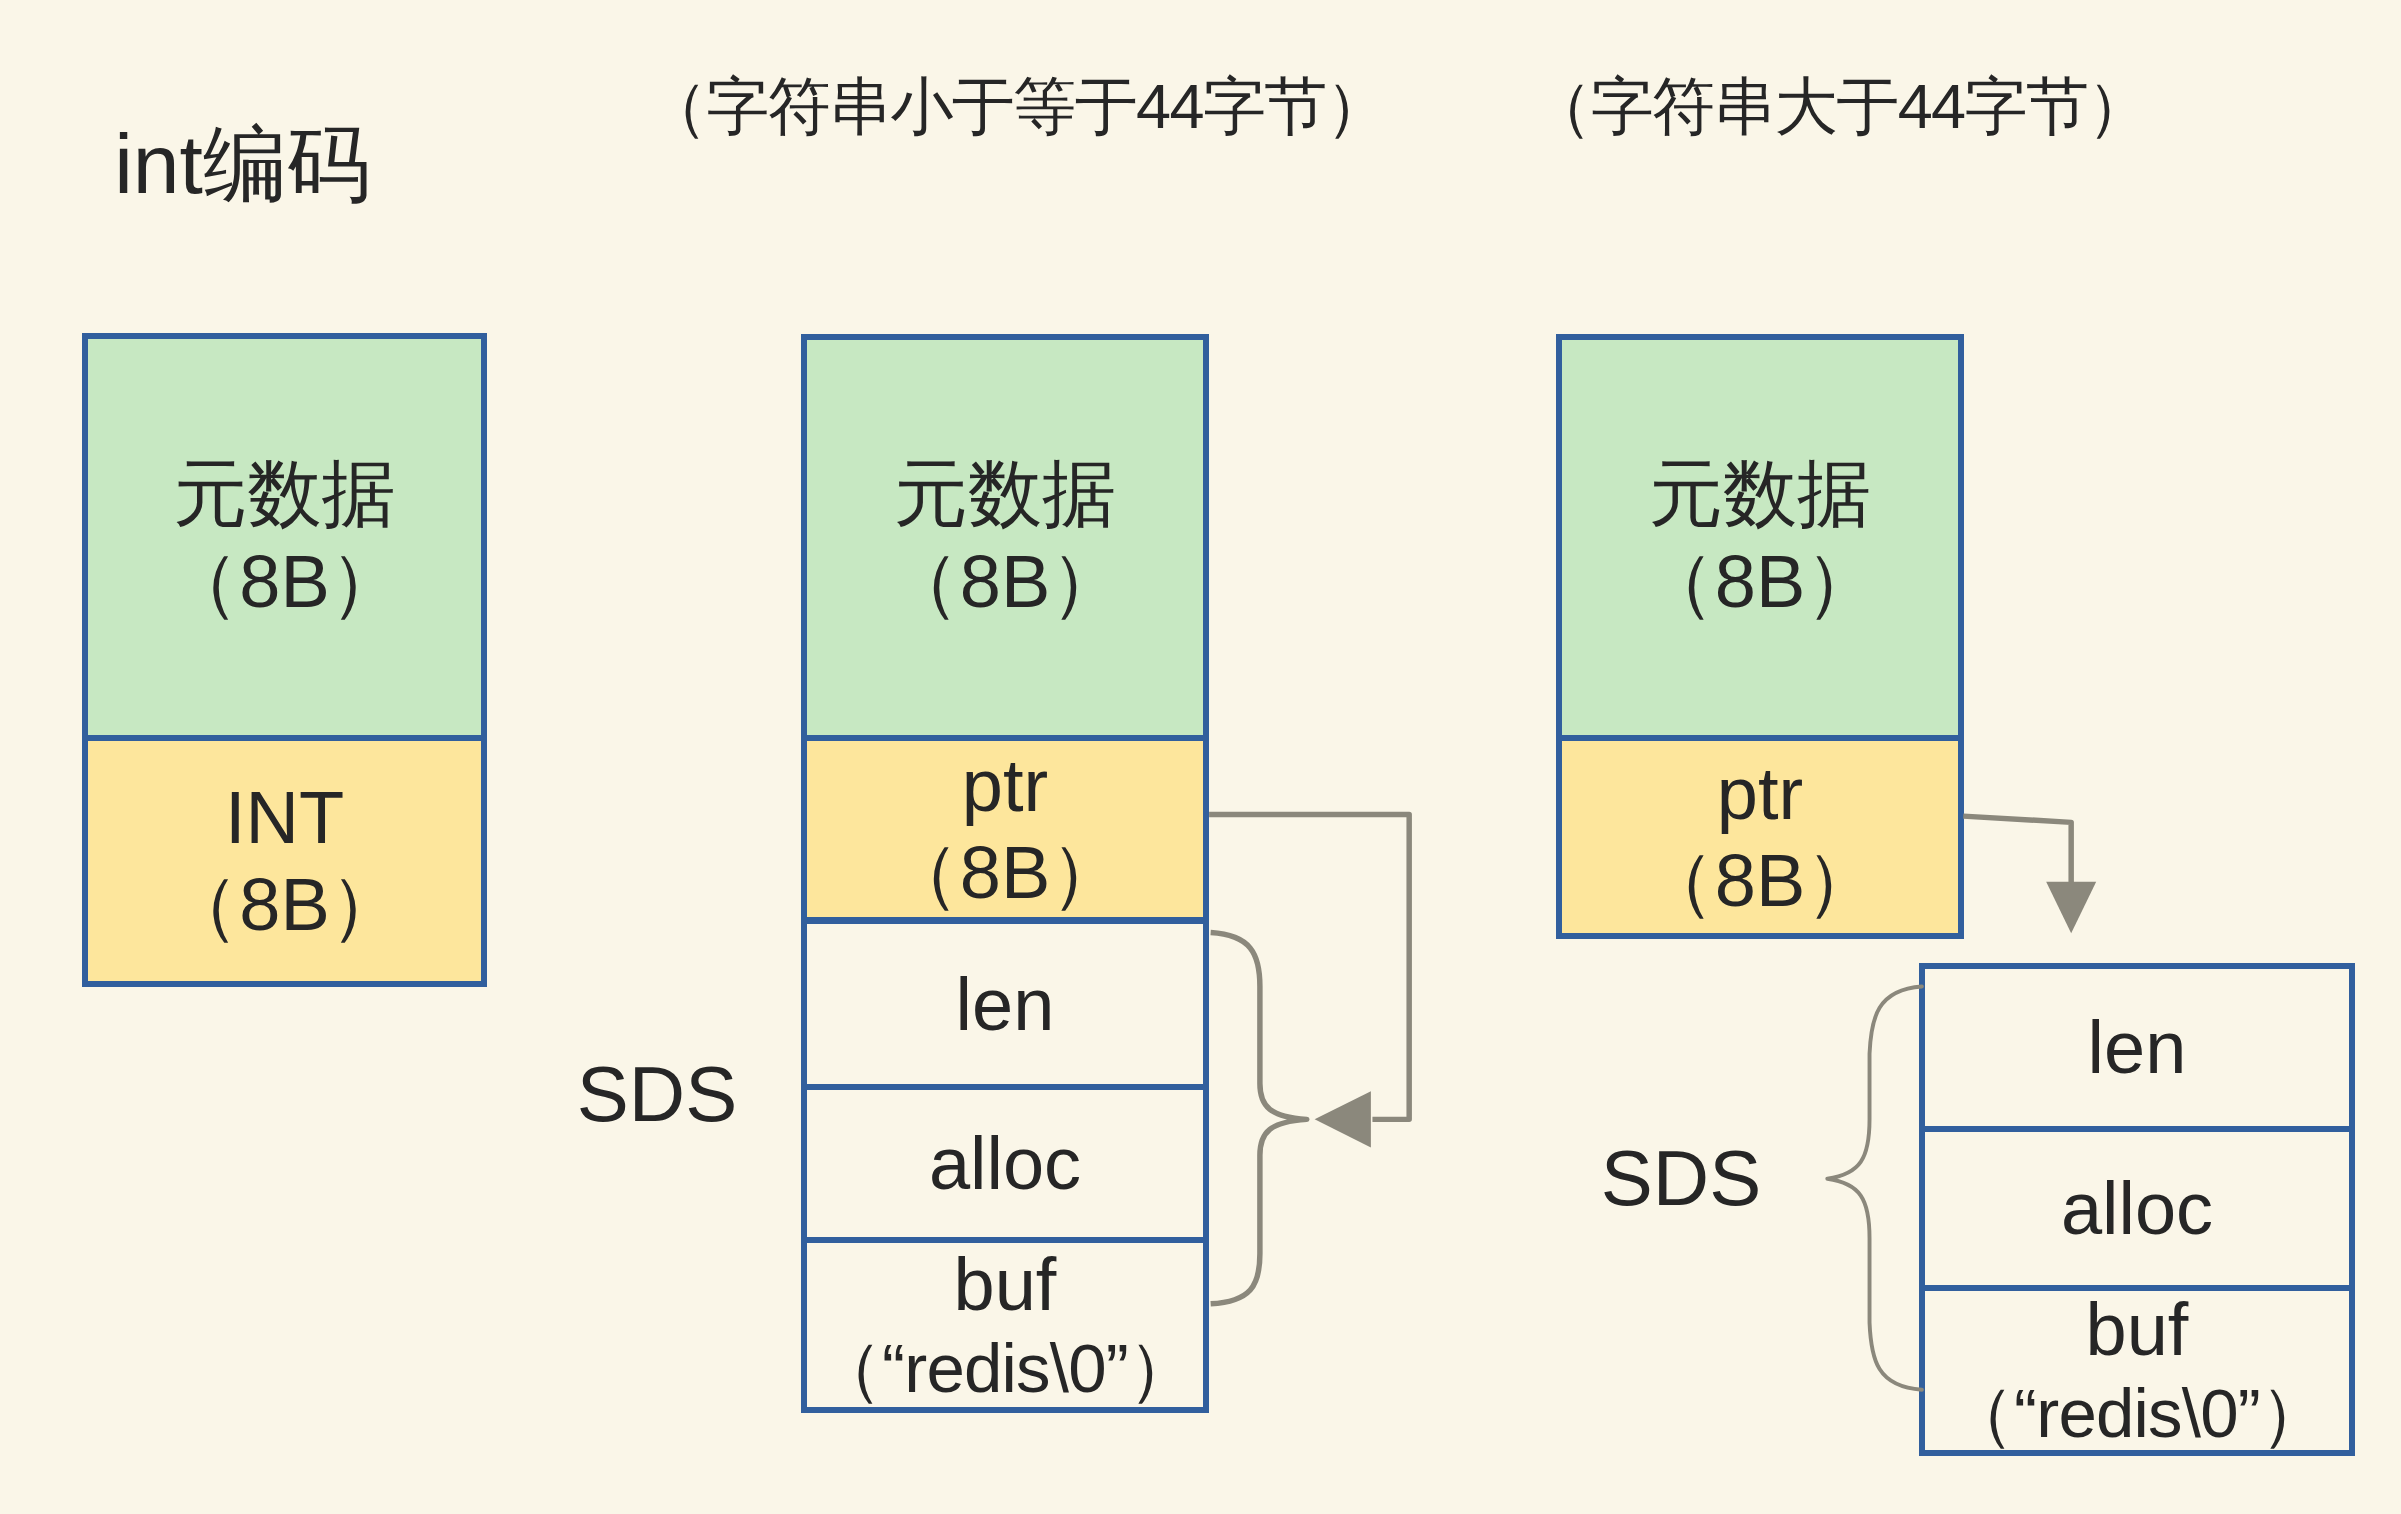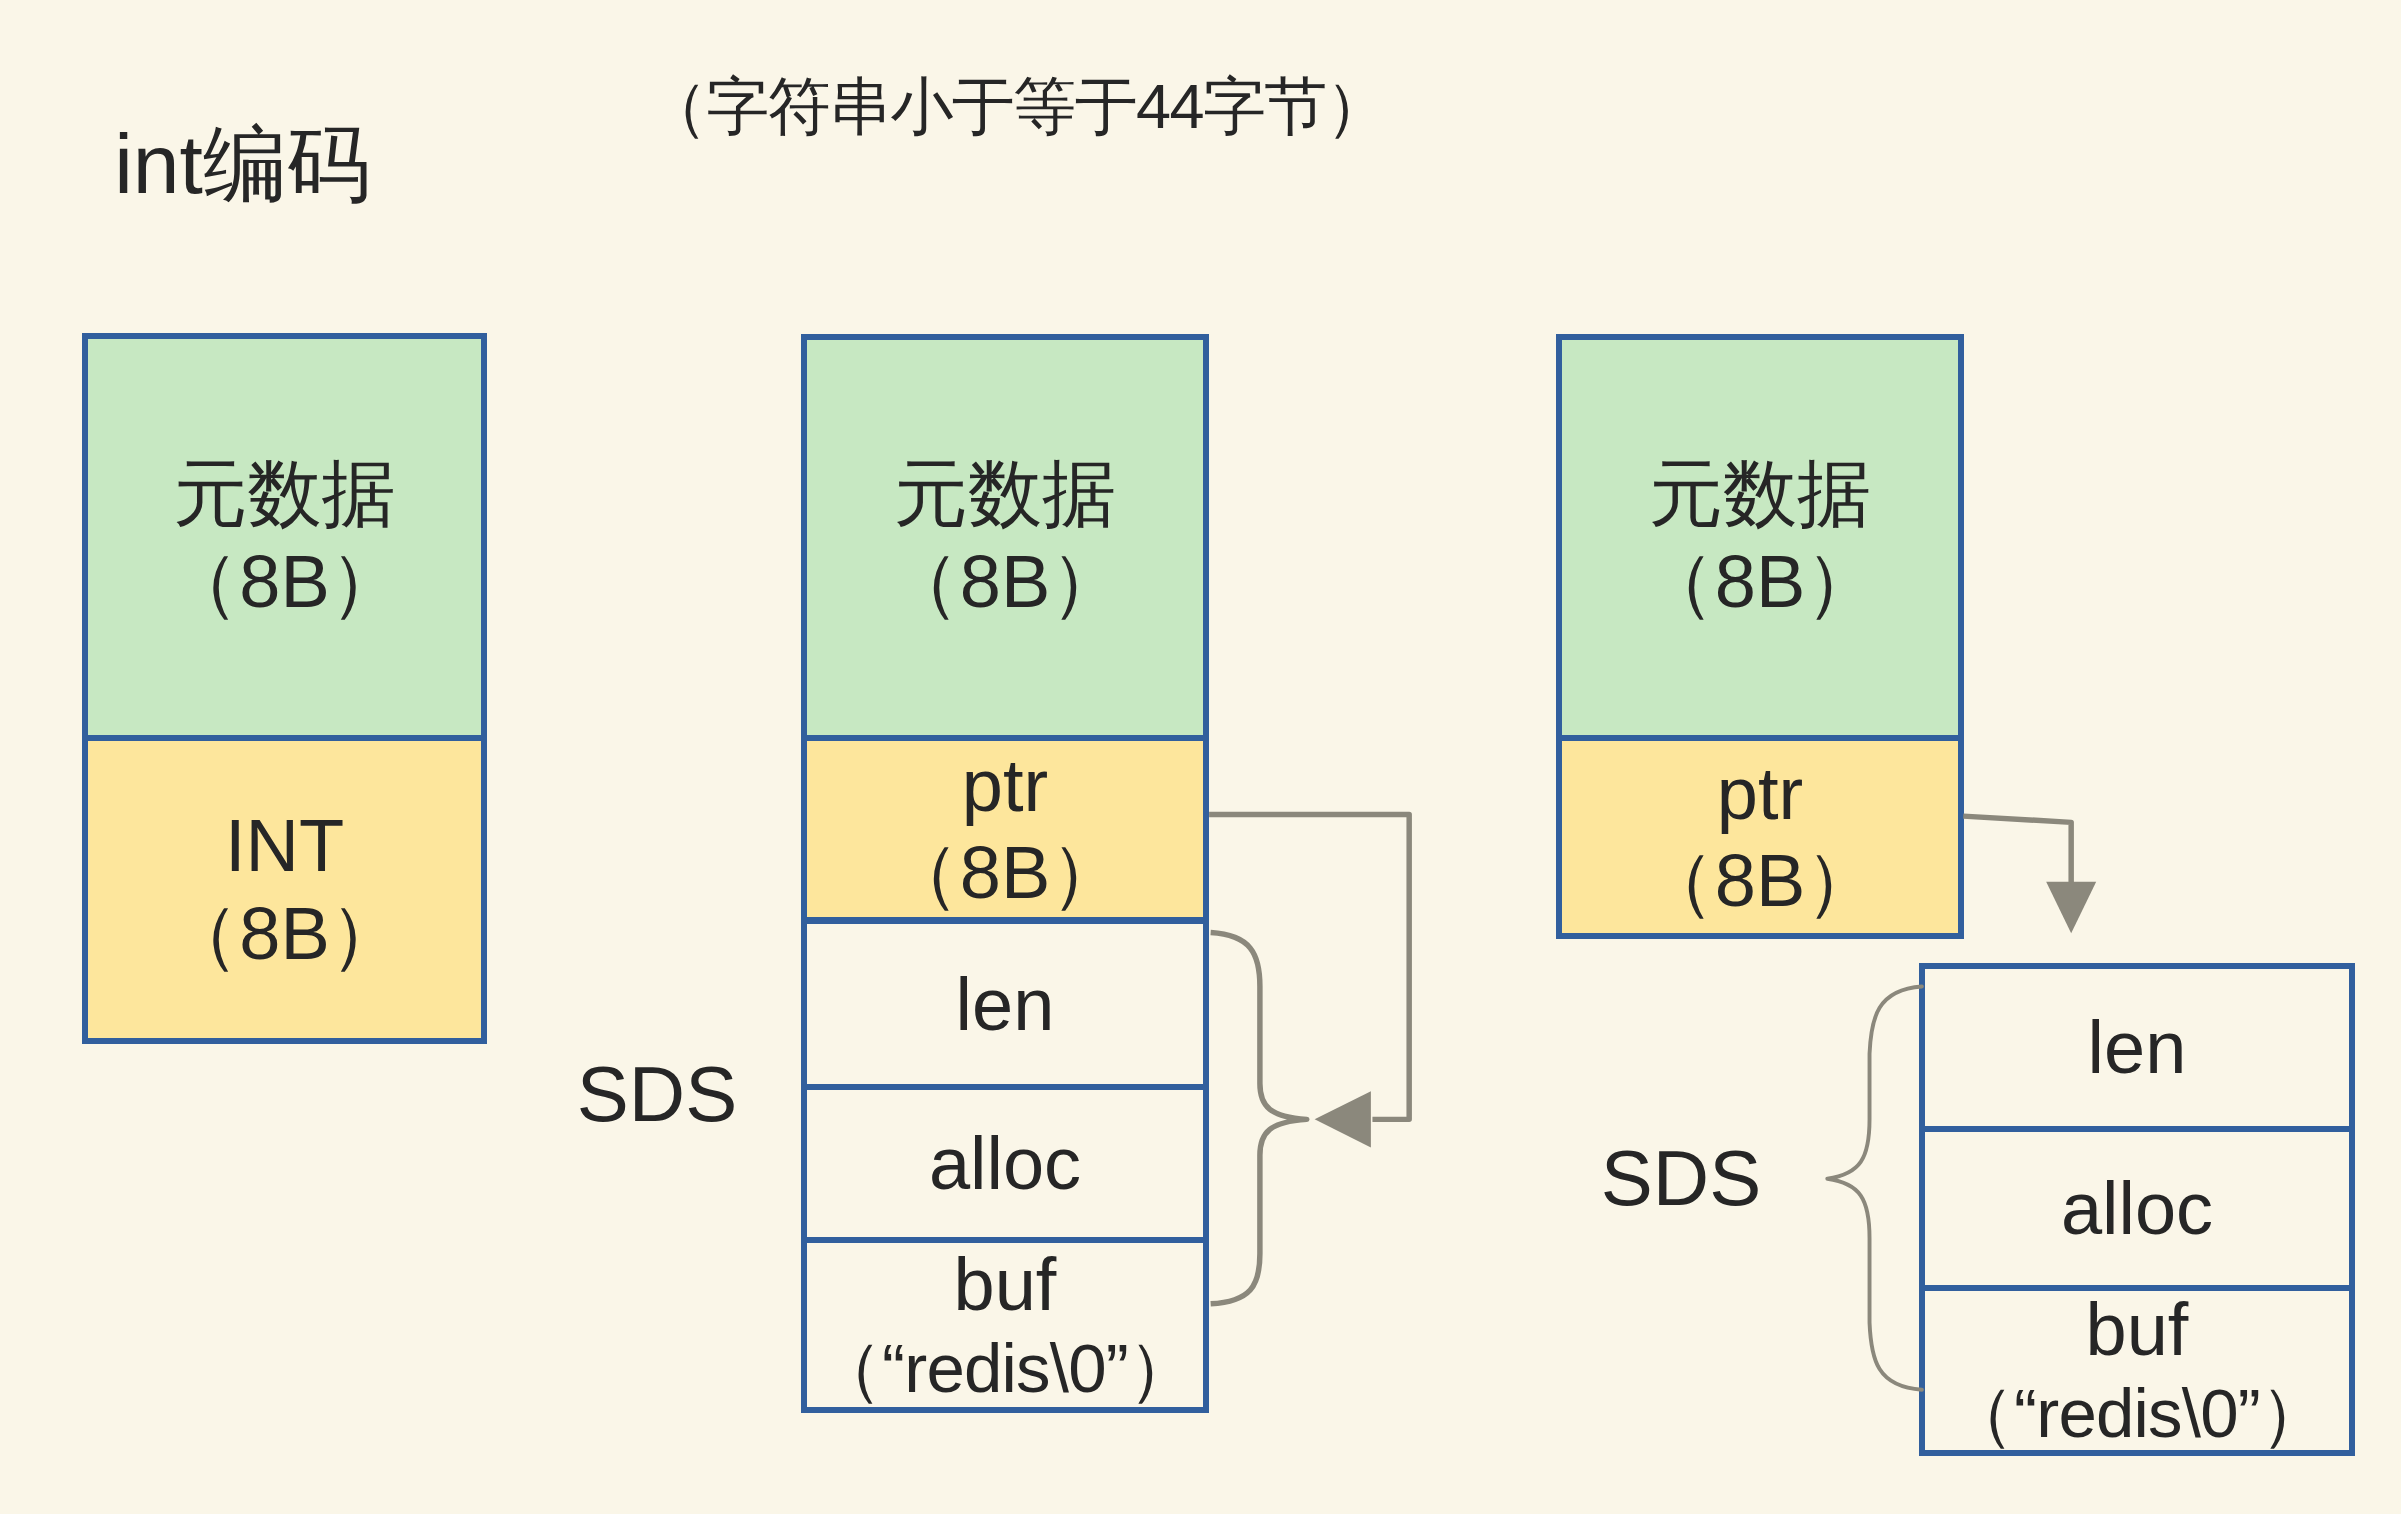--- a/index.html
+++ b/index.html
@@ -60,27 +60,28 @@
 </head>
 <body>
 
 <div class="abs title" style="left:47px;top:112px;width:391px;">int编码</div>
 
 <div class="abs" style="left:625px;top:61px;width:782px;text-align:center;">
   <div class="subtitle">（字符串小于等于44字节）</div>
 </div>
 
 <div class="abs" style="left:1448px;top:61px;width:782px;text-align:center;">
+  <div class="subtitle">（字符串大于44字节）</div>
 </div>
 
 <div class="cell green" style="left:82px;top:305px;width:405px;height:409px;">
   <div class="cell-line">元数据</div>
   <div class="cell-line">（8B）</div>
 </div>
-<div class="cell yellow" style="left:82px;top:707px;width:405px;height:309px;">
+<div class="cell yellow" style="left:82px;top:707px;width:405px;height:252px;">
   <div class="cell-line">INT</div>
   <div class="cell-line">（8B）</div>
 </div>
 
 <div class="cell green" style="left:801px;top:306px;width:408px;height:407px;">
   <div class="cell-line">元数据</div>
   <div class="cell-line">（8B）</div>
 </div>
 <div class="cell yellow" style="left:801px;top:707px;width:408px;height:188px;">
   <div class="cell-line">ptr</div>

